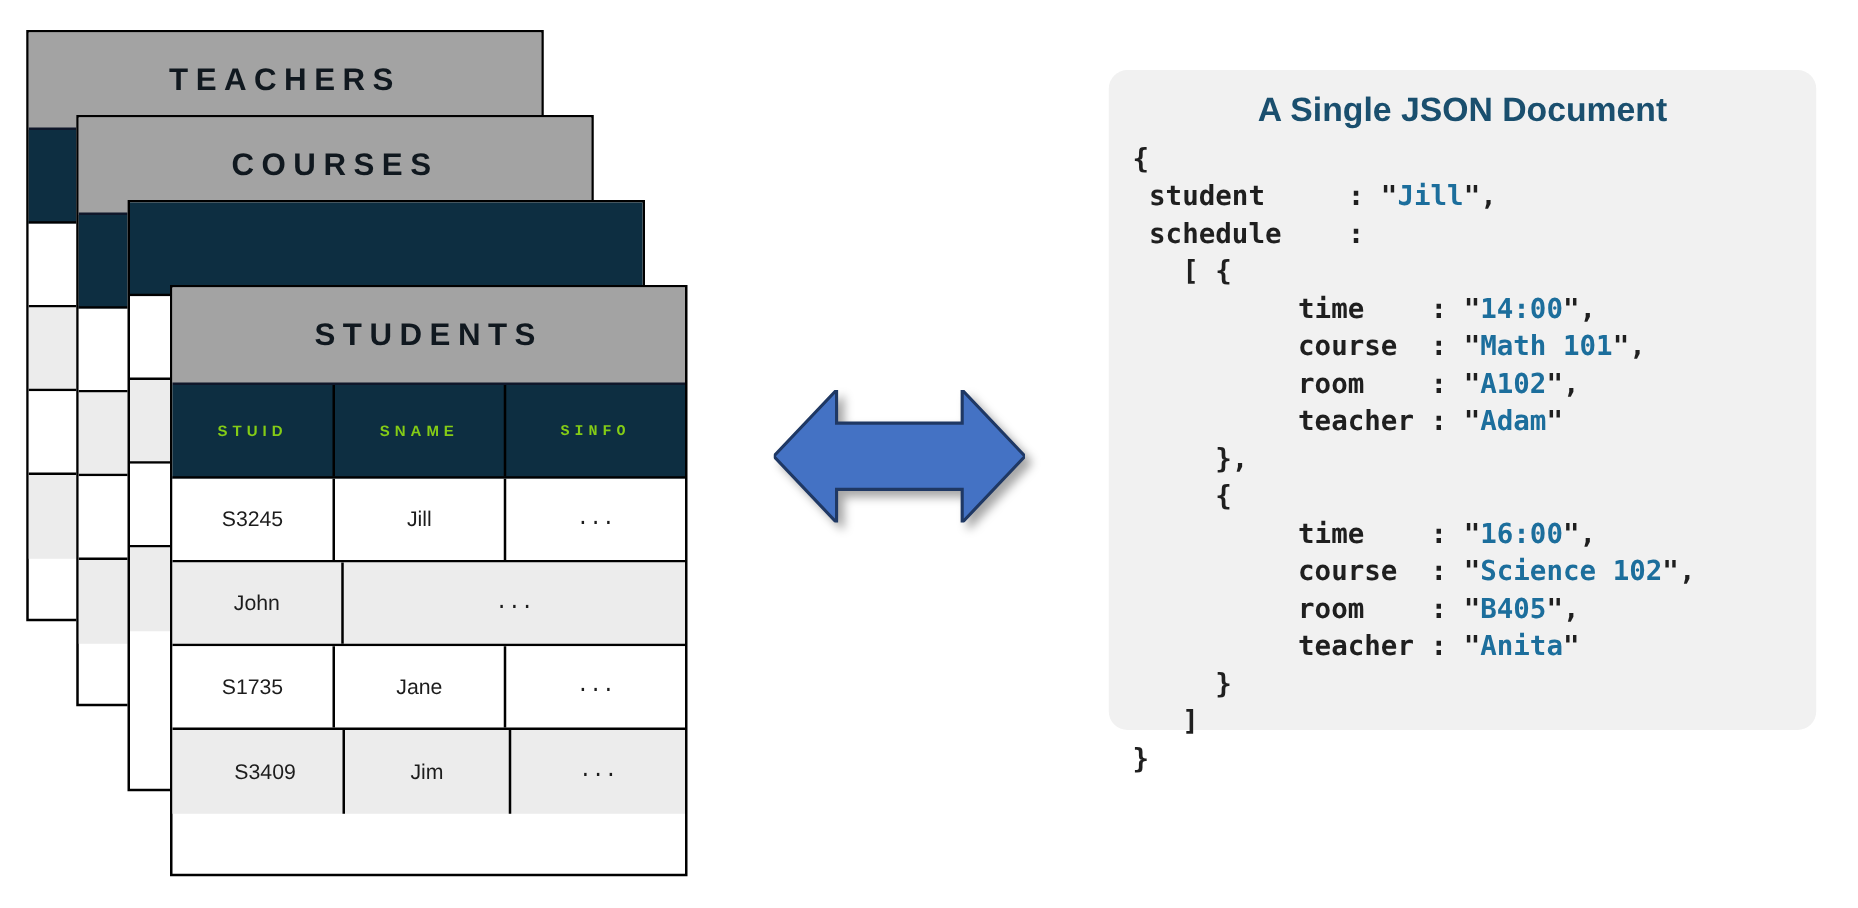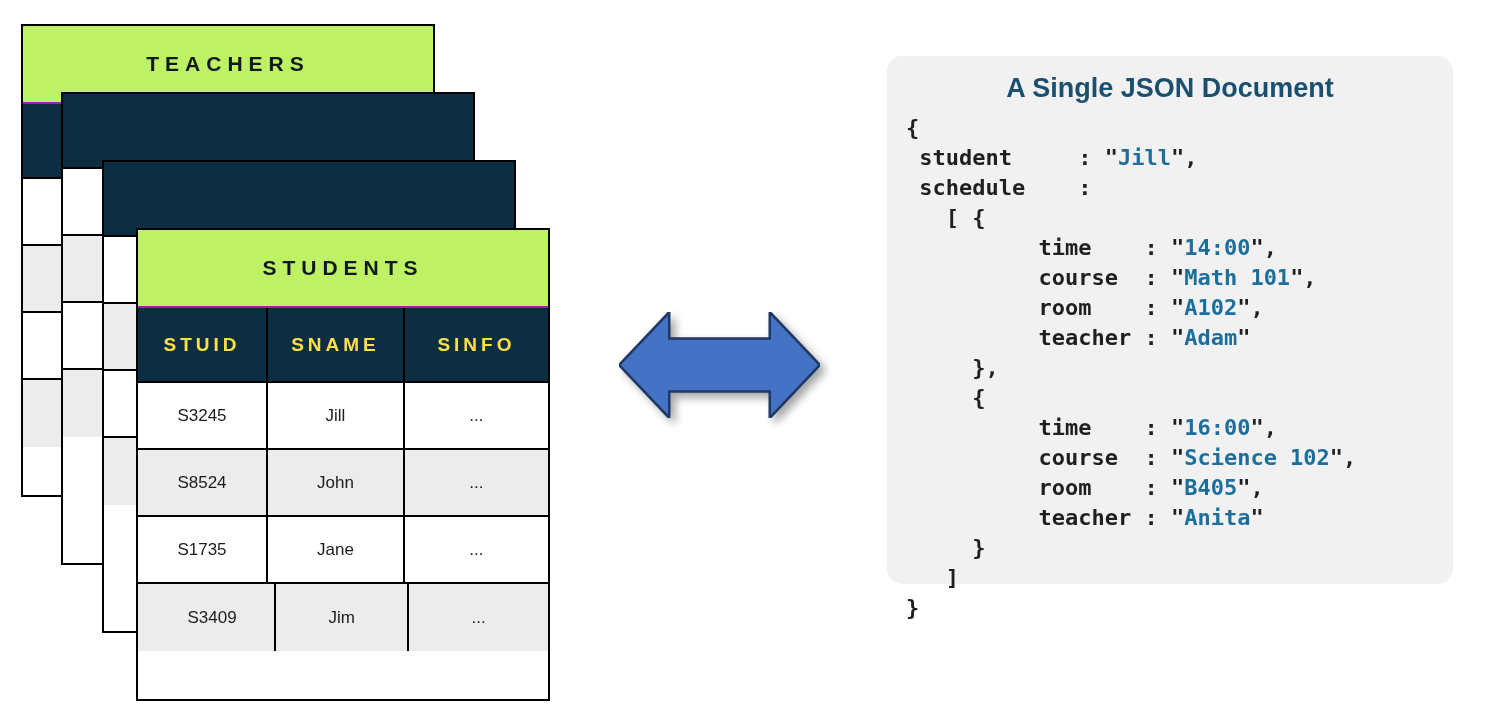--- a/index.html
+++ b/index.html
@@ -7,39 +7,39 @@
        font-family:"Liberation Sans",sans-serif;}
 
   
   .rtable{position:absolute;width:414px;height:473px;box-sizing:border-box;
           border:2px solid #000;background:#fff;}
   .t0{left:21px;top:24px;z-index:1;}
   .t1{left:61px;top:92px;z-index:2;}
   .t2{left:102px;top:160px;z-index:3;}
   .t3{left:136px;top:228px;z-index:4;}
 
-  .ttl{height:78px;box-sizing:border-box;border-bottom:2px solid #a21caf;
-       background:#bef264;display:flex;align-items:center;justify-content:center;
-       font-weight:bold;font-size:21px;letter-spacing:6px;color:#10181f;}
+  .ttl{height:78px;box-sizing:border-box;border-bottom:2px solid #0f172a;
+       background:#a3a3a3;display:flex;align-items:center;justify-content:center;
+       font-weight:bold;font-size:25px;letter-spacing:6px;color:#10181f;}
   .hdr{height:75px;box-sizing:border-box;border-bottom:2px solid #000;
        background:#0D2E41;display:flex;}
   .hc{box-sizing:border-box;border-right:2px solid #000;display:flex;
-      align-items:center;justify-content:center;color:#fde047;font-weight:bold;
-      font-size:19px;letter-spacing:4px;}
+      align-items:center;justify-content:center;color:#84cc16;font-weight:bold;
+      font-size:12px;letter-spacing:4px;}
   .hc:last-child{border-right:none;}
   .row{height:67px;box-sizing:border-box;border-bottom:2px solid #000;display:flex;}
   .row:last-child{border-bottom:none;padding-left:12px;}
   .r-w{background:#ffffff;}
   .r-g{background:#ECECEC;}
   .cell{box-sizing:border-box;border-right:2px solid #000;display:flex;
         align-items:center;justify-content:center;font-size:17px;color:#1c1c1c;}
   .cell:last-child{border-right:none;}
   .c1{flex:0 0 31.7%;}
   .c2{flex:0 0 33.4%;}
-  .c3{flex:1 1 auto;}
+  .c3{flex:1 1 auto;font-family:Liberation Mono, monospace;}
 
   
   .arrow-wrap{position:absolute;left:619px;top:312px;width:201px;height:106px;z-index:5;}
   .arrow-wrap svg{filter:drop-shadow(5px 5px 4px rgba(0,0,0,0.35));}
 
   
   .json-panel{position:absolute;left:887px;top:56px;width:566px;height:528px;
               box-sizing:border-box;background:#F1F1F1;border-radius:15px;z-index:5;}
   .json-title{margin:17px 10px 0 10px;text-align:center;font-weight:bold;
               font-size:27px;color:#1A4F6E;letter-spacing:0px;}
@@ -54,20 +54,21 @@
 <div class="rtable t0">
   <div class="ttl">TEACHERS</div>
   <div class="hdr"></div>
   <div class="row r-w"></div>
   <div class="row r-g"></div>
   <div class="row r-w"></div>
   <div class="row r-g"></div>
 </div>
 
 <div class="rtable t1">
+  <div class="ttl">COURSES</div>
   <div class="hdr"></div>
   <div class="row r-w"></div>
   <div class="row r-g"></div>
   <div class="row r-w"></div>
   <div class="row r-g"></div>
 </div>
 
 <div class="rtable t2">
   <div class="hdr"></div>
   <div class="row r-w"></div>
@@ -82,21 +83,20 @@
     <div class="hc c1">STUID</div>
     <div class="hc c2">SNAME</div>
     <div class="hc c3">SINFO</div>
   </div>
   <div class="row r-w">
     <div class="cell c1">S3245</div>
     <div class="cell c2">Jill</div>
     <div class="cell c3">...</div>
   </div>
   <div class="row r-g">
-    <div class="cell c1">S8524</div>
     <div class="cell c2">John</div>
     <div class="cell c3">...</div>
   </div>
   <div class="row r-w">
     <div class="cell c1">S1735</div>
     <div class="cell c2">Jane</div>
     <div class="cell c3">...</div>
   </div>
   <div class="row r-g">
     <div class="cell c1">S3409</div>

